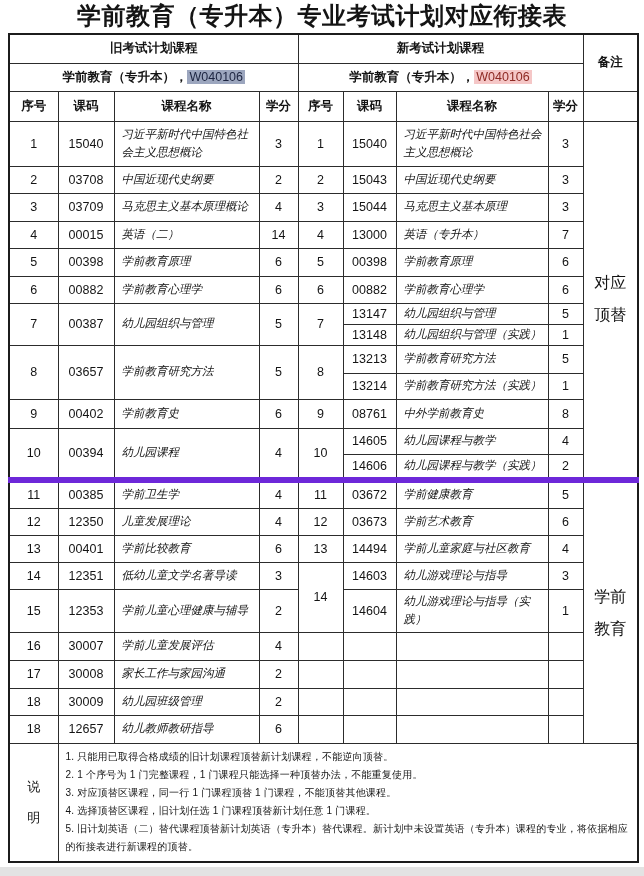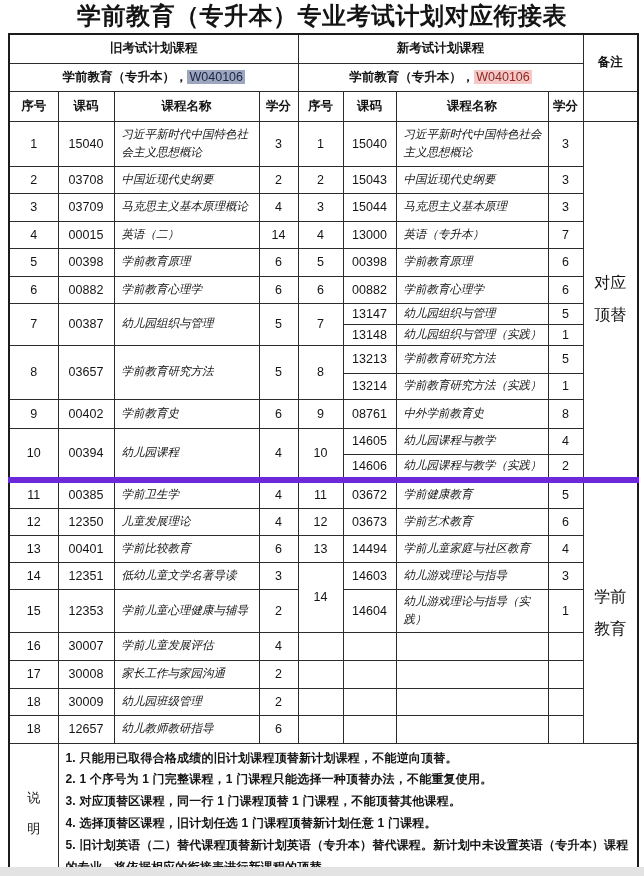--- a/index.html
+++ b/index.html
@@ -28,21 +28,21 @@
   tr.h3 { height:30px;padding-left:9px; }
   .bold { font-weight:bold; }
   td.name { text-align:left; padding:1px 3px 1px 7px; font-size:11.5px; line-height:1.55;font-style:italic; }
   .hl-old { background:#9ca6be; color:#1c2440; padding:0 2px; }
   .hl-new { background:#f5c7c7; color:#8e2a24; padding:0 2px; }
   tr.sec-start td { border-top:6px solid #6d28d9; }
   td.remark-cell span { display:inline-block; width:2.3em; line-height:2.0; font-size:16px; }
   tr.notes-row { height:118px; }
   td.notes-label span { display:inline-block; width:1.2em; line-height:2.4; font-size:13px; }
   td.notes-cell { text-align:left; vertical-align:middle; padding:4px 6px 4px 7px; }
-  td.notes-cell div { font-size:12px; line-height:1.82; font-weight:700; letter-spacing:0.2px; }
+  td.notes-cell div { font-size:10px; line-height:1.82; font-weight:400; letter-spacing:0.2px; }
   .bottom-strip {
     position:absolute; left:0; top:867px; width:644px; height:9px; background:#e3e3e3;
   }
 </style>
 </head>
 <body>
 
 <div class="page-title">学前教育（专升本）专业考试计划对应衔接表</div>
 
 <table class="main">

